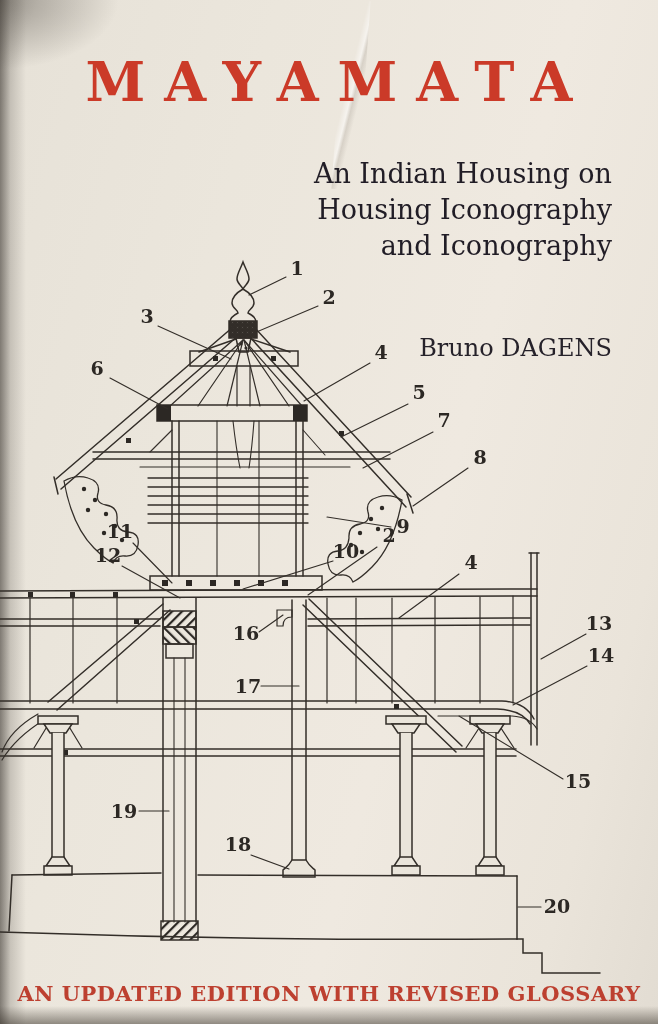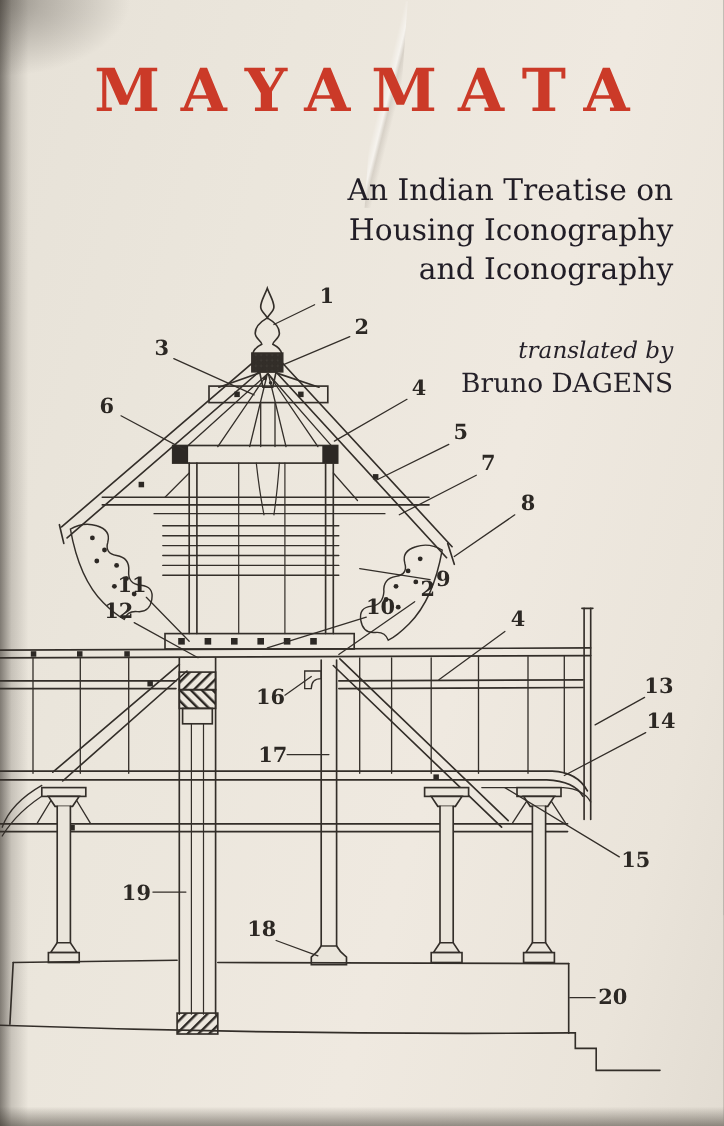--- a/index.html
+++ b/index.html
@@ -1,18 +1,18 @@
 <!DOCTYPE html>
 <html><head>
 <meta charset="utf-8">
 <style>
   html,body{margin:0;padding:0;}
   body{width:658px;height:1024px;overflow:hidden;background:#6a6257;}
   .photo{position:relative;width:658px;height:832px;font-family:"DejaVu Serif","Liberation Serif",serif;
-         background:#000000;}
+         background:#701a75;}
   .page{position:absolute;left:0;top:0;width:658px;height:1024px;
         background:linear-gradient(105deg,#d8d3c9 0%,#e7e2d8 4%,#ebe6dc 30%,#efe9e0 62%,#eae4da 86%,#e2dcd2 100%);}
   .page::before{ 
         content:"";position:absolute;left:0;top:0;width:26px;height:100%;
         background:linear-gradient(90deg,rgba(40,35,30,.55),rgba(40,35,30,.18) 40%,rgba(40,35,30,0));}
   .page::after{ 
         content:"";position:absolute;left:0;bottom:0;width:100%;height:18px;
         background:linear-gradient(0deg,rgba(50,44,36,.5),rgba(50,44,36,0));}
   .corner-shade{position:absolute;left:0;top:0;width:120px;height:70px;
         background:radial-gradient(ellipse at 0% 0%,rgba(45,40,34,.4),rgba(45,40,34,0) 70%);}
@@ -37,26 +37,25 @@
 <body>
 
 <div class="photo">
   <div class="page">
     <div class="corner-shade"></div>
     <div class="crease"></div>
 
     <div class="title">MAYAMATA</div>
 
     <div class="subtitle">
-      <div>An Indian Treatise on</div>
+      <div>An Indian Housing on</div>
       <div>Housing Iconography</div>
       <div>and Iconography</div>
     </div>
 
-    <div class="translated-by">translated by</div>
     <div class="translator">Bruno DAGENS</div>
 
     <svg class="diagram" width="658" height="1024" viewBox="0 0 658 1024" fill="none" stroke="#332e29" stroke-width="1.5" stroke-linecap="round">
       <defs>
         <pattern id="hA" width="7" height="7" patternUnits="userSpaceOnUse" patternTransform="rotate(45)">
           <line x1="1" y1="0" x2="1" y2="7" stroke="#2c2824" stroke-width="2.4"></line>
         </pattern>
         <pattern id="hB" width="7" height="7" patternUnits="userSpaceOnUse" patternTransform="rotate(-45)">
           <line x1="1" y1="0" x2="1" y2="7" stroke="#2c2824" stroke-width="2.4"></line>
         </pattern>
@@ -306,14 +305,15 @@
         <text class="callout" x="601" y="662">14</text>
         <text class="callout" x="246" y="640">16</text>
         <text class="callout" x="248" y="693">17</text>
         <text class="callout" x="578" y="788">15</text>
         <text class="callout" x="238" y="851">18</text>
         <text class="callout" x="124" y="818">19</text>
         <text class="callout" x="557" y="913">20</text>
       </g>
     </svg>
 
+    <div class="banner">AN UPDATED EDITION WITH REVISED GLOSSARY</div>
   </div>
 </div>
 
 </body></html>

